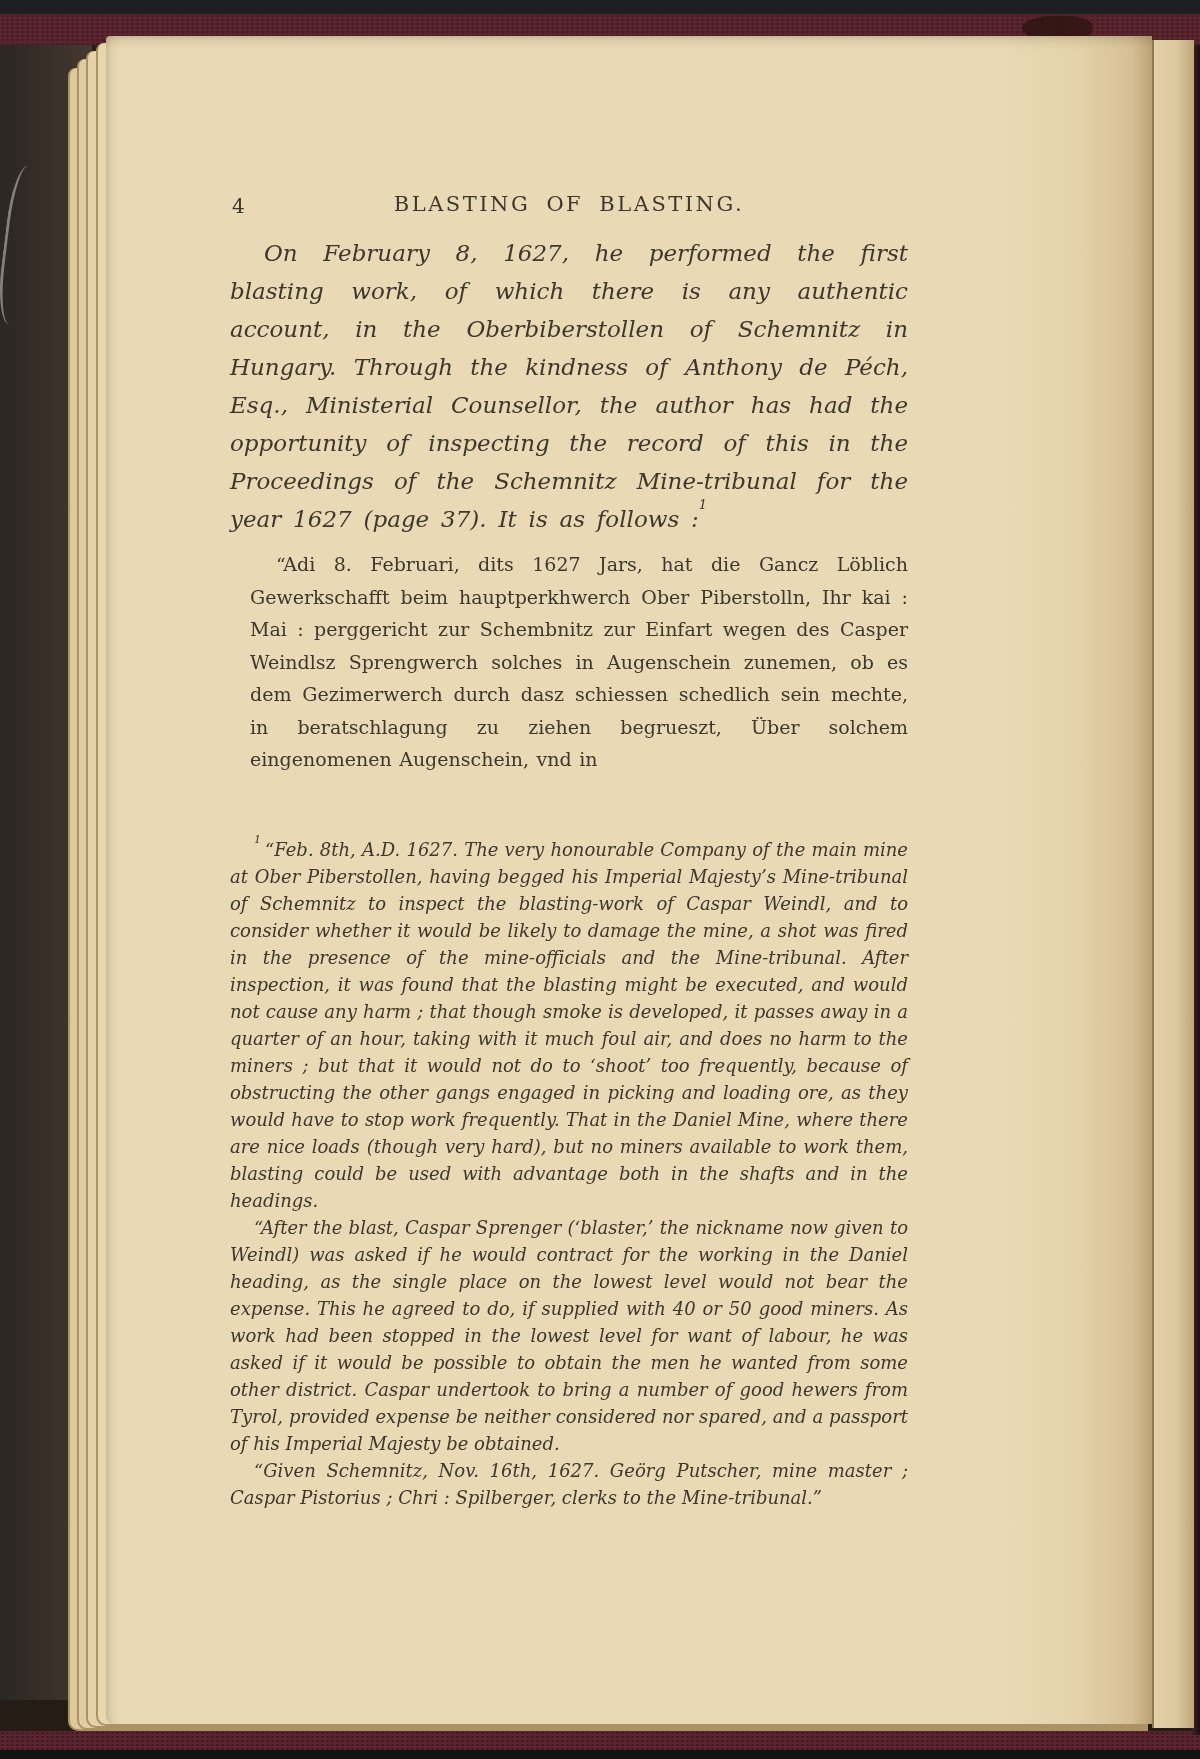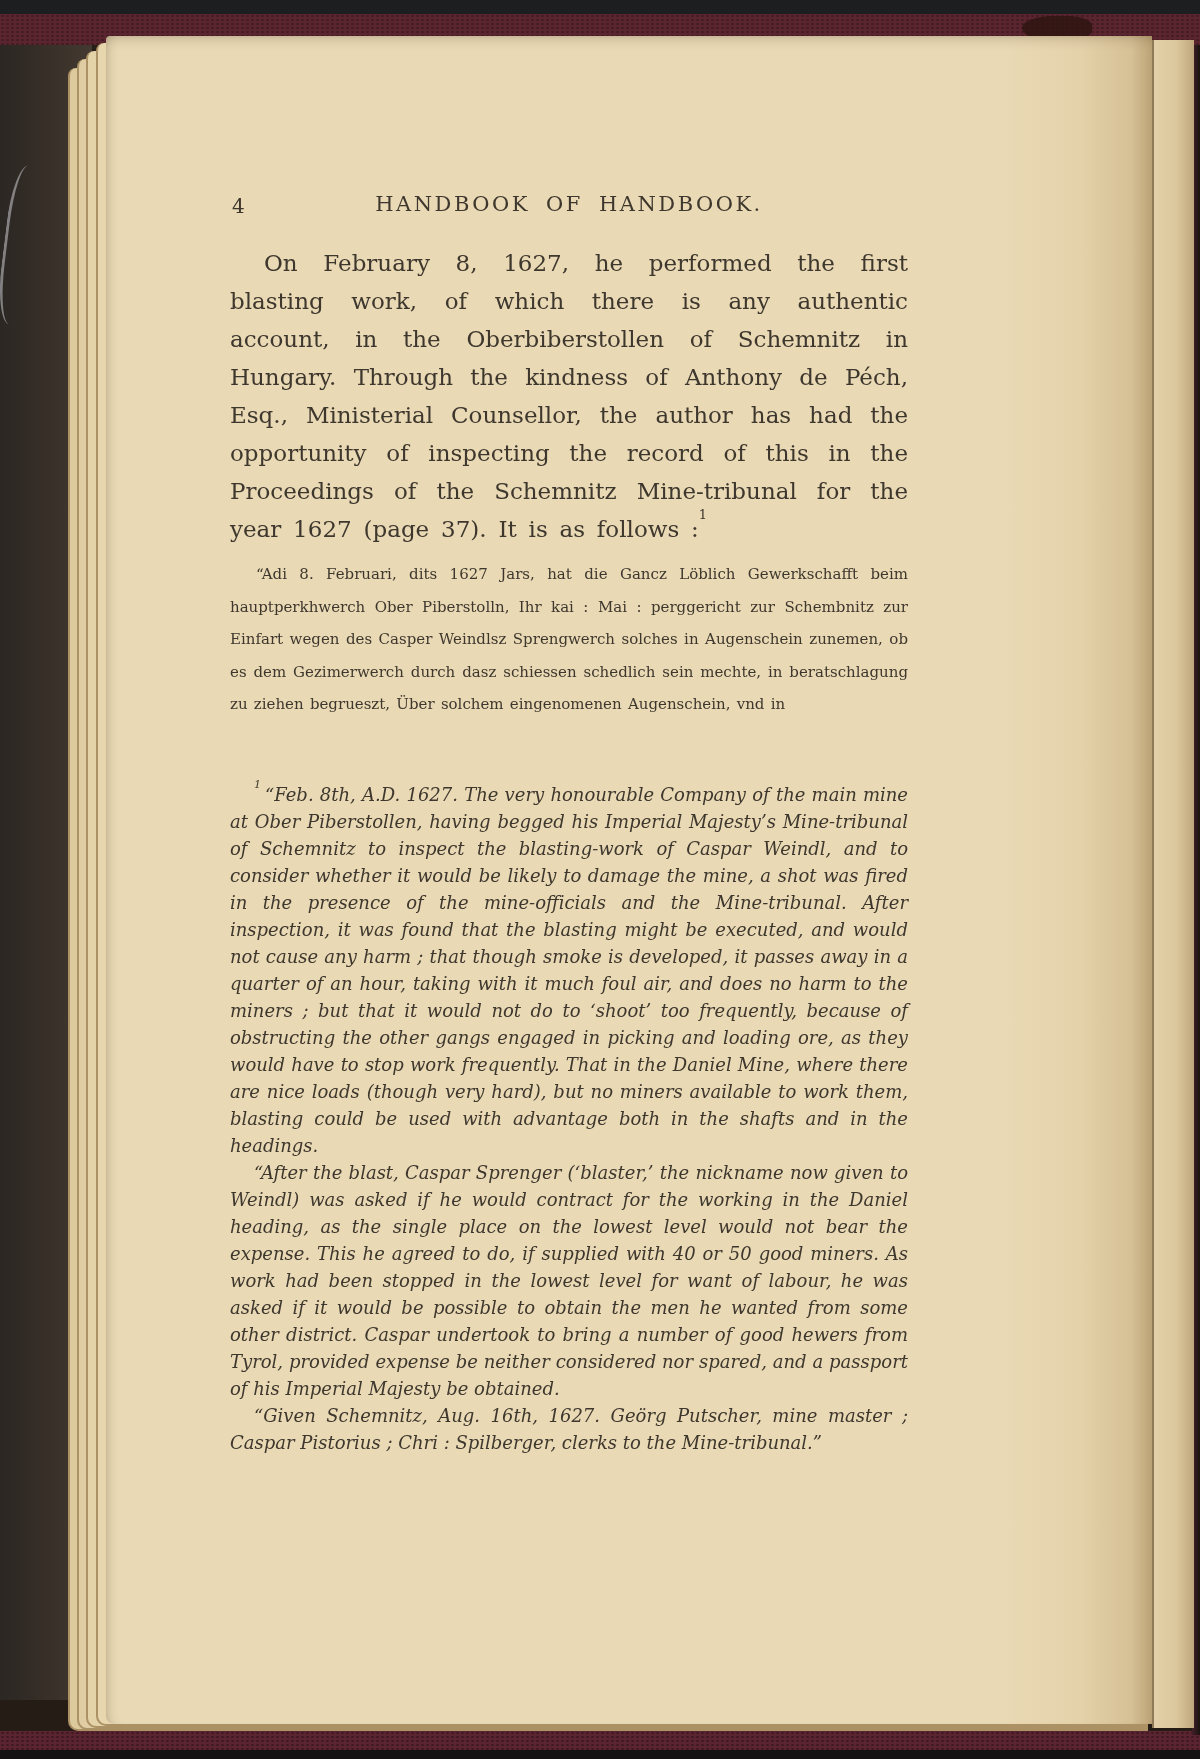--- a/index.html
+++ b/index.html
@@ -51,26 +51,26 @@
           box-shadow:inset 0 10px 14px -10px rgba(70,50,30,0.35),
                      inset 10px 0 12px -10px rgba(70,50,30,0.30);
           color:#3e372e; }
 
   .text-area { position:absolute; left:124px; top:0; width:678px; }
 
   .page-head { position:relative; margin-top:156px; height:28px; }
   .page-num { position:absolute; left:2px; top:2px; font-size:20px; }
   .running-header { text-align:center; font-size:21px; letter-spacing:2.5px; word-spacing:7px; }
 
-  .para-main { margin-top:24px; font-size:23px; line-height:38px; text-align:justify;
-               text-indent:34px; word-spacing:4.5px; }
+  .para-main { margin-top:14px; font-size:23px; line-height:38px; text-align:justify;
+               text-indent:34px; word-spacing:4.5px;font-style:italic; }
   .para-main sup { font-size:13px; position:relative; top:-9px; line-height:0; }
 
-  .quote-german { margin-top:10px; font-size:15px; line-height:32.5px; text-align:justify;
-                  text-indent:26px; word-spacing:1.5px; }
+  .quote-german { margin-top:10px; font-size:19px; line-height:32.5px; text-align:justify;
+                  text-indent:26px; word-spacing:1.5px;margin-left:20px; }
 
   .footnote { margin-top:60px; font-size:18px; line-height:27px; text-align:justify;font-style:italic; }
   .footnote p { text-indent:24px; }
   .footnote sup { font-size:11px; position:relative; top:-6px; line-height:0; padding-right:4px; }
 </style>
 </head>
 <body>
 
 <div class="scene">
 
@@ -89,29 +89,29 @@
   <div class="page-layer l4"></div>
   <div class="page-layer l3"></div>
   <div class="page-layer l2"></div>
   <div class="page-layer l1"></div>
 
   <div class="page">
     <div class="text-area">
 
       <div class="page-head">
         <span class="page-num">4</span>
-        <div class="running-header">HANDBOOK OF HANDBOOK.</div>
+        <div class="running-header">BLASTING OF BLASTING.</div>
       </div>
 
       <p class="para-main"><span>On February 8, 1627, he performed the first blasting work, of which there is any authentic account, in the Oberbiberstollen of Schemnitz in Hungary. Through the kindness of Anthony de Péch, Esq., Ministerial Counsellor, the author has had the opportunity of inspecting the record of this in the Proceedings of the Schemnitz Mine-tribunal for the year 1627 (page 37). It is as follows :</span><sup>1</sup></p>
 
       <p class="quote-german">“Adi 8. Februari, dits 1627 Jars, hat die Gancz Löblich Gewerkschafft beim hauptperkhwerch Ober Piberstolln, Ihr kai : Mai : perggericht zur Schembnitz zur Einfart wegen des Casper Weindlsz Sprengwerch solches in Augenschein zunemen, ob es dem Gezimerwerch durch dasz schiessen schedlich sein mechte, in beratschlagung zu ziehen begrueszt, Über solchem eingenomenen Augenschein, vnd in</p>
 
       <div class="footnote">
         <p><sup>1</sup><span>“Feb. 8th, A.D. 1627. The very honourable Company of the main mine at Ober Piberstollen, having begged his Imperial Majesty’s Mine-tribunal of Schemnitz to inspect the blasting-work of Caspar Weindl, and to consider whether it would be likely to damage the mine, a shot was fired in the presence of the mine-officials and the Mine-tribunal. After inspection, it was found that the blasting might be executed, and would not cause any harm ; that though smoke is developed, it passes away in a quarter of an hour, taking with it much foul air, and does no harm to the miners ; but that it would not do to ‘shoot’ too frequently, because of obstructing the other gangs engaged in picking and loading ore, as they would have to stop work frequently. That in the Daniel Mine, where there are nice loads (though very hard), but no miners available to work them, blasting could be used with advantage both in the shafts and in the headings.</span></p>
         <p>“After the blast, Caspar Sprenger (‘blaster,’ the nickname now given to Weindl) was asked if he would contract for the working in the Daniel heading, as the single place on the lowest level would not bear the expense. This he agreed to do, if supplied with 40 or 50 good miners. As work had been stopped in the lowest level for want of labour, he was asked if it would be possible to obtain the men he wanted from some other district. Caspar undertook to bring a number of good hewers from Tyrol, provided expense be neither considered nor spared, and a passport of his Imperial Majesty be obtained.</p>
-        <p>“Given Schemnitz, Aug. 16th, 1627. Geörg Putscher, mine master ; Caspar Pistorius ; Chri : Spilberger, clerks to the Mine-tribunal.”</p>
+        <p>“Given Schemnitz, Nov. 16th, 1627. Geörg Putscher, mine master ; Caspar Pistorius ; Chri : Spilberger, clerks to the Mine-tribunal.”</p>
       </div>
 
     </div>
   </div>
 
 </div>
 
 </body></html>

